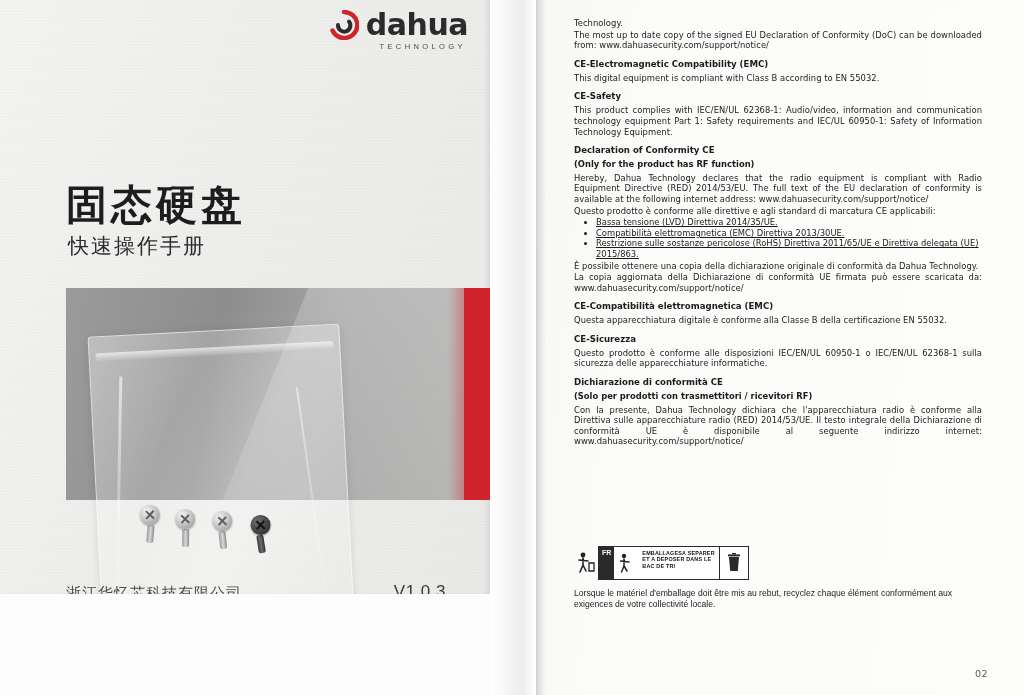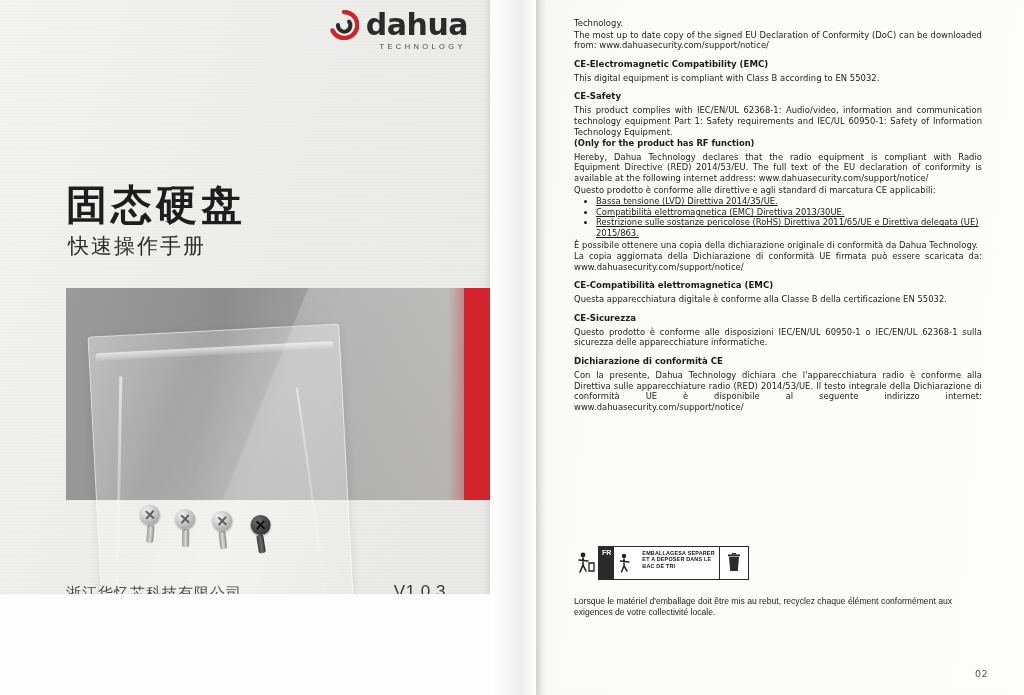--- a/index.html
+++ b/index.html
@@ -331,21 +331,21 @@
     letter-spacing: 0.2px;
   }
   .badge-bin {
     width: 28px;
     display: flex;
     align-items: center;
     justify-content: center;
     border-left: 1px solid #2a2a2a;
   }
   .recycle-text {
-    margin-top: 16px;
+    margin-top: 8px;
     font-size: 8.6px;
     line-height: 11.4px;
     color: #1b1b1b;
   }
   .page-number {
     position: absolute;
     right: 36px;
     bottom: 16px;
     font-family: "DejaVu Sans", sans-serif;
     font-size: 9.5px;
@@ -420,38 +420,40 @@
 
       <p class="p">Technology.</p>
       <p class="p">The most up to date copy of the signed EU Declaration of Conformity (DoC) can be downloaded from: www.dahuasecurity.com/support/notice/</p>
 
       <div class="h">CE-Electromagnetic Compatibility (EMC)</div>
       <p class="p">This digital equipment is compliant with Class B according to EN 55032.</p>
 
       <div class="h">CE-Safety</div>
       <p class="p">This product complies with IEC/EN/UL 62368-1: Audio/video, information and communication technology equipment Part 1: Safety requirements and IEC/UL 60950-1: Safety of Information Technology Equipment.</p>
 
+      <div class="h">Declaration of Conformity CE</div>
       <div class="sub-h">(Only for the product has RF function)</div>
       <p class="p">Hereby, Dahua Technology declares that the radio equipment is compliant with Radio Equipment Directive (RED) 2014/53/EU. The full text of the EU declaration of conformity is available at the following internet address: www.dahuasecurity.com/support/notice/</p>
       <p class="p">Questo prodotto è conforme alle direttive e agli standard di marcatura CE applicabili:</p>
       <ul class="bullets">
         <li>Bassa tensione (LVD) Direttiva 2014/35/UE.</li>
         <li>Compatibilità elettromagnetica (EMC) Direttiva 2013/30UE.</li>
         <li>Restrizione sulle sostanze pericolose (RoHS) Direttiva 2011/65/UE e Direttiva delegata (UE) 2015/863.</li>
       </ul>
       <p class="p">È possibile ottenere una copia della dichiarazione originale di conformità da Dahua Technology.</p>
       <p class="p">La copia aggiornata della Dichiarazione di conformità UE firmata può essere scaricata da: www.dahuasecurity.com/support/notice/</p>
 
       <div class="h">CE-Compatibilità elettromagnetica (EMC)</div>
       <p class="p">Questa apparecchiatura digitale è conforme alla Classe B della certificazione EN 55032.</p>
 
       <div class="h">CE-Sicurezza</div>
       <p class="p">Questo prodotto è conforme alle disposizioni IEC/EN/UL 60950-1 o IEC/EN/UL 62368-1 sulla sicurezza delle apparecchiature informatiche.</p>
 
       <div class="h">Dichiarazione di conformità CE</div>
+      <div class="sub-h">(Solo per prodotti con trasmettitori / ricevitori RF)</div>
       <p class="p">Con la presente, Dahua Technology dichiara che l'apparecchiatura radio è conforme alla Direttiva sulle apparecchiature radio (RED) 2014/53/UE. Il testo integrale della Dichiarazione di conformità UE è disponibile al seguente indirizzo internet: www.dahuasecurity.com/support/notice/</p>
     </div>
 
     <div class="recycle-block">
       <div class="recycle-row">
         <span style="width:24px;display:flex;align-items:center;justify-content:center;">
           <svg width="20" height="24" viewBox="0 0 20 24">
             <circle cx="7" cy="4" r="2.4" fill="#222"></circle>
             <path d="M7 7 L7 14 M7 14 L4 21 M7 14 L10 20 M3 9 L12 10" stroke="#222" stroke-width="1.6" fill="none" stroke-linecap="round"></path>
             <path d="M13 12 h5 v8 h-5 z" fill="none" stroke="#222" stroke-width="1.3"></path>

